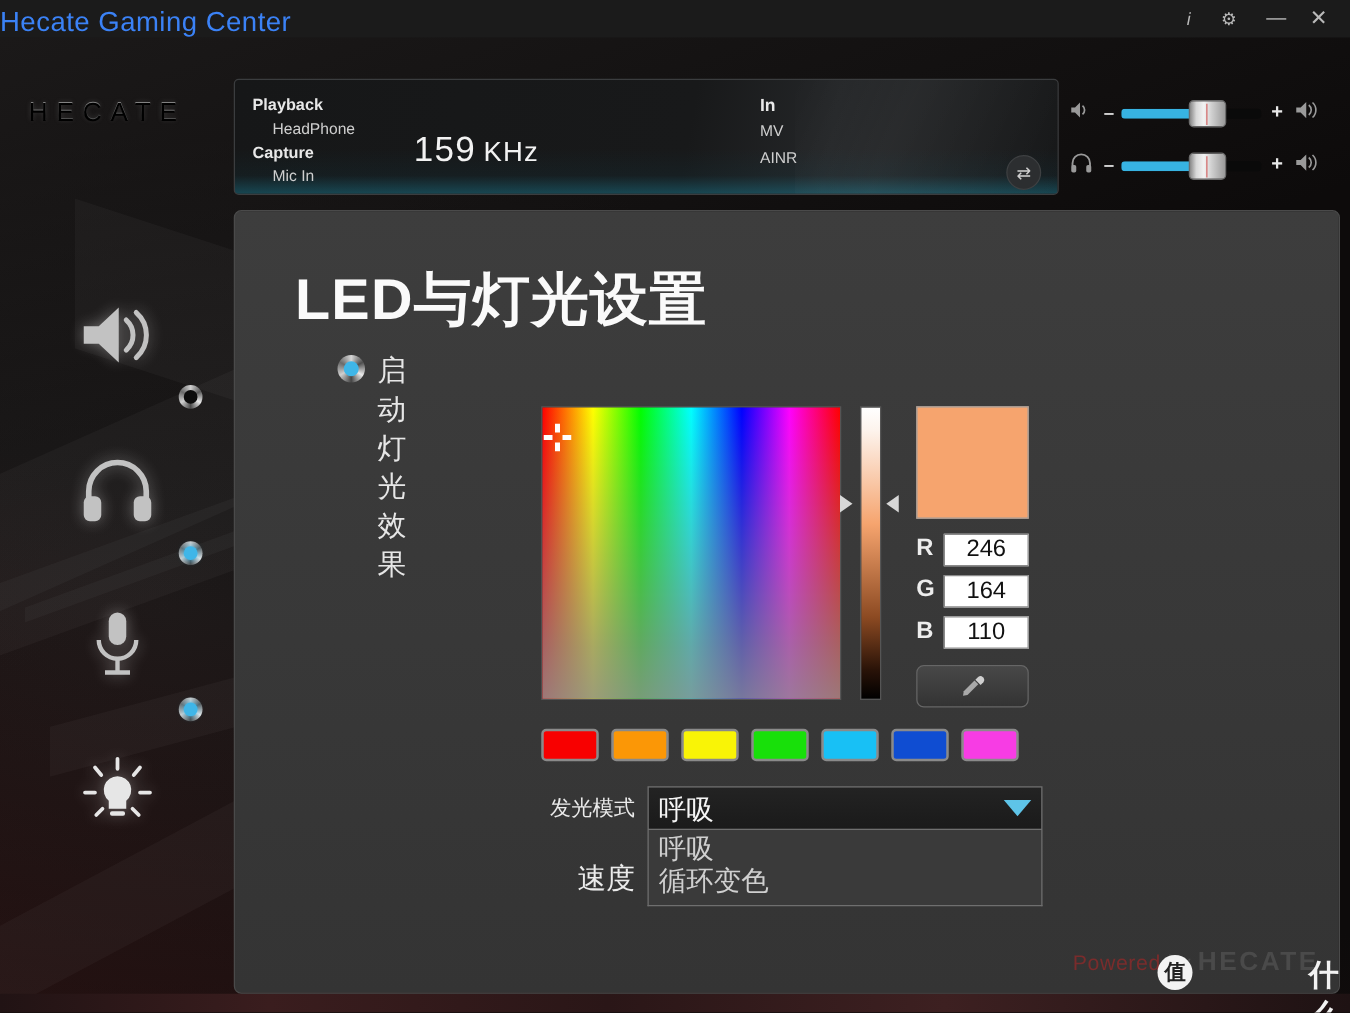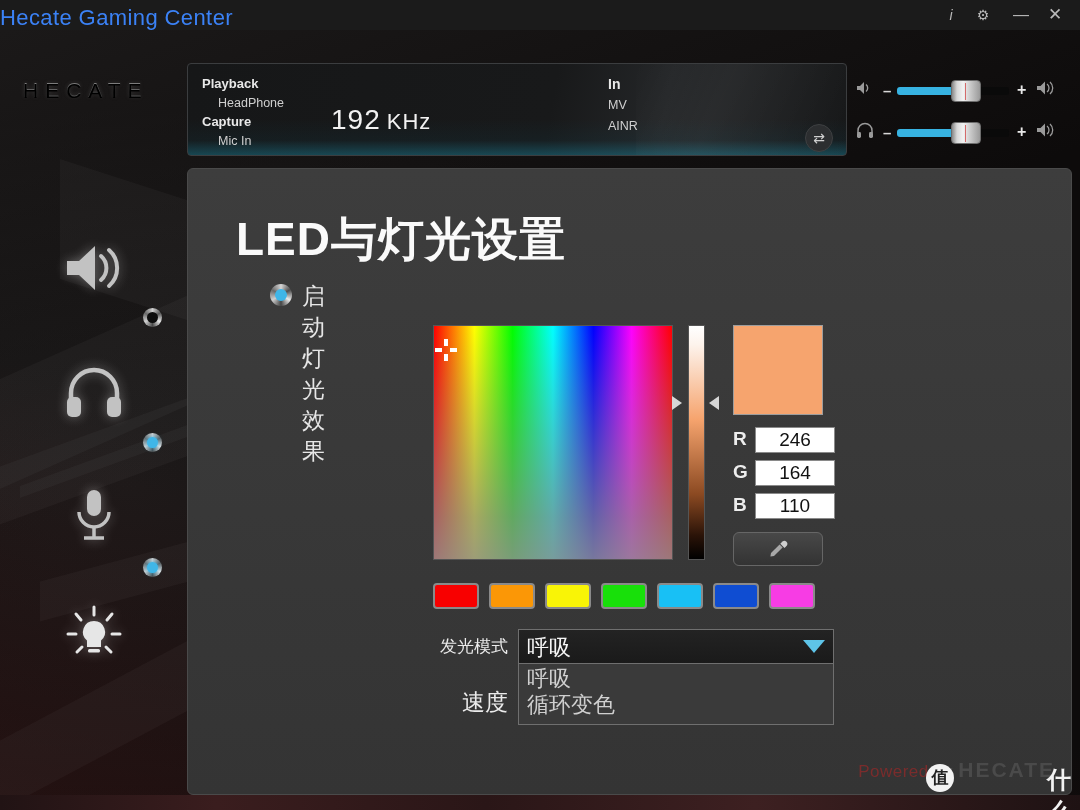--- a/index.html
+++ b/index.html
@@ -187,21 +187,21 @@
 
   #preview {
     position:absolute; left:545px; top:156px; width:90px; height:90px;
     border:1px solid #9d9d9d;
   }
   .rgb-row { position:absolute; left:545px; height:26px; }
   #rgb-r { top:258px; } #rgb-g { top:291px; } #rgb-b { top:324px; }
   .rgb-row .ch { position:absolute; left:0; top:1px; width:18px; color:#ededed;
                  font-size:19px; font-weight:bold; }
   .rgb-row .val {
-    position:absolute; left:22px; top:0; width:80px; height:26px;
+    position:absolute; left:22px; top:0; width:68px; height:26px;
     background:#fff; border:1px solid #8a8a8a; color:#111; font-size:19px;
     text-align:center; line-height:24px; cursor:text;
   }
   #eyedropper {
     position:absolute; left:545px; top:363px; width:90px; height:34px;
     background:linear-gradient(180deg,#484848 0%,#333 100%);
     border:1px solid #666; border-radius:6px; text-align:center;
     line-height:32px; color:#c6c6c6; font-size:17px; cursor:pointer;
   }
 
@@ -274,21 +274,21 @@
 
 <div id="brand">HECATE</div>
 
 <div id="infobar">
   <div class="glare"></div>
   <div class="ib-lbl" id="ib-playback">Playback</div>
   <div class="ib-sub" id="ib-headphone">HeadPhone</div>
   <div class="ib-lbl" id="ib-capture">Capture</div>
   <div class="ib-sub" id="ib-micin">Mic In</div>
   <div id="ib-rate">
-    <span>192</span><span class="unit">KHz</span>
+    <span>159</span><span class="unit">KHz</span>
   </div>
   <div class="ib-lbl" id="ib-in">In</div>
   <div class="ib-sub" id="ib-mv">MV</div>
   <div class="ib-sub" id="ib-ainr">AINR</div>
   <div id="swapbtn">⇄</div>
 </div>
 
 <div class="volrow" id="volrow1">
   <div class="vi-left">
     <svg width="18" height="16" viewBox="0 0 18 16">

